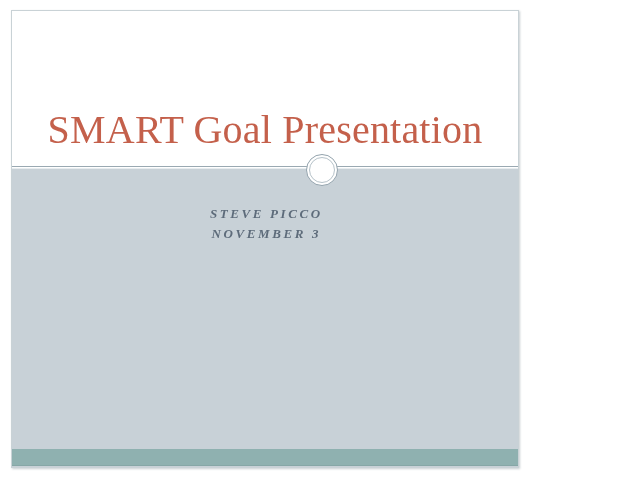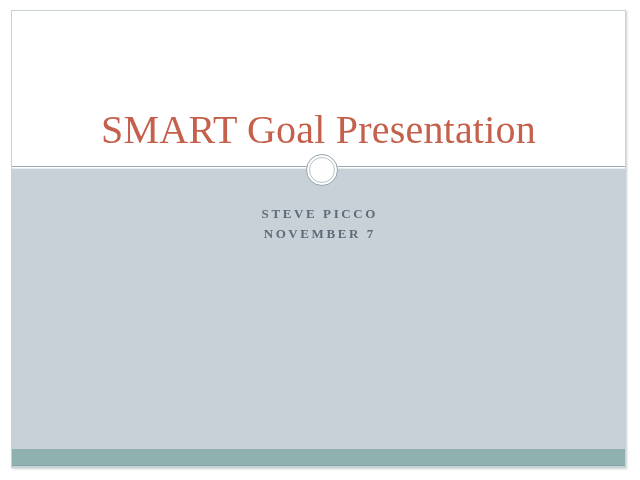--- a/index.html
+++ b/index.html
@@ -23,21 +23,21 @@
     width: 640px;
     height: 480px;
     background: #ffffff;
   }
 
   
   #slide-frame {
     position: absolute;
     left: 11px;
     top: 10px;
-    width: 615px;
+    width: 508px;
     height: 458px;
     box-sizing: border-box;
     background: #ffffff;
     border: 1px solid #c9d2d6;
     box-shadow: 1px 1px 2px rgba(120,135,142,0.40);
     overflow: hidden;
   }
 
   
   #title-band {
@@ -128,20 +128,21 @@
   }
   .subtitle-line {
     font-family: "Liberation Serif", "DejaVu Serif", serif;
     font-size: 13px;
     line-height: 20px;
     font-weight: bold;
     color: #5d6b7a;
     letter-spacing: 2.6px;
     text-indent: 2.6px;
     white-space: nowrap;
+    font-style: italic;
   }
 
   
   #footer-bar {
     position: absolute;
     left: 0;
     right: 0;
     bottom: 1px;
     height: 17px;
     background: #8fb1b0;
@@ -163,21 +164,21 @@
   <div id="slide-frame">
 
     <div id="title-band">
       <h1 id="slide-title">SMART Goal Presentation</h1>
     </div>
 
     <div id="body-band">
 
       <div id="subtitle-block">
         <div class="subtitle-line">STEVE PICCO</div>
-        <div class="subtitle-line">NOVEMBER 7</div>
+        <div class="subtitle-line">NOVEMBER 3</div>
       </div>
 
       <div id="footer-bar">
         <div id="footer-bar-shade"></div>
       </div>
 
     </div>
 
     <div id="divider-rule"></div>
     <div id="divider-rule-soft"></div>

